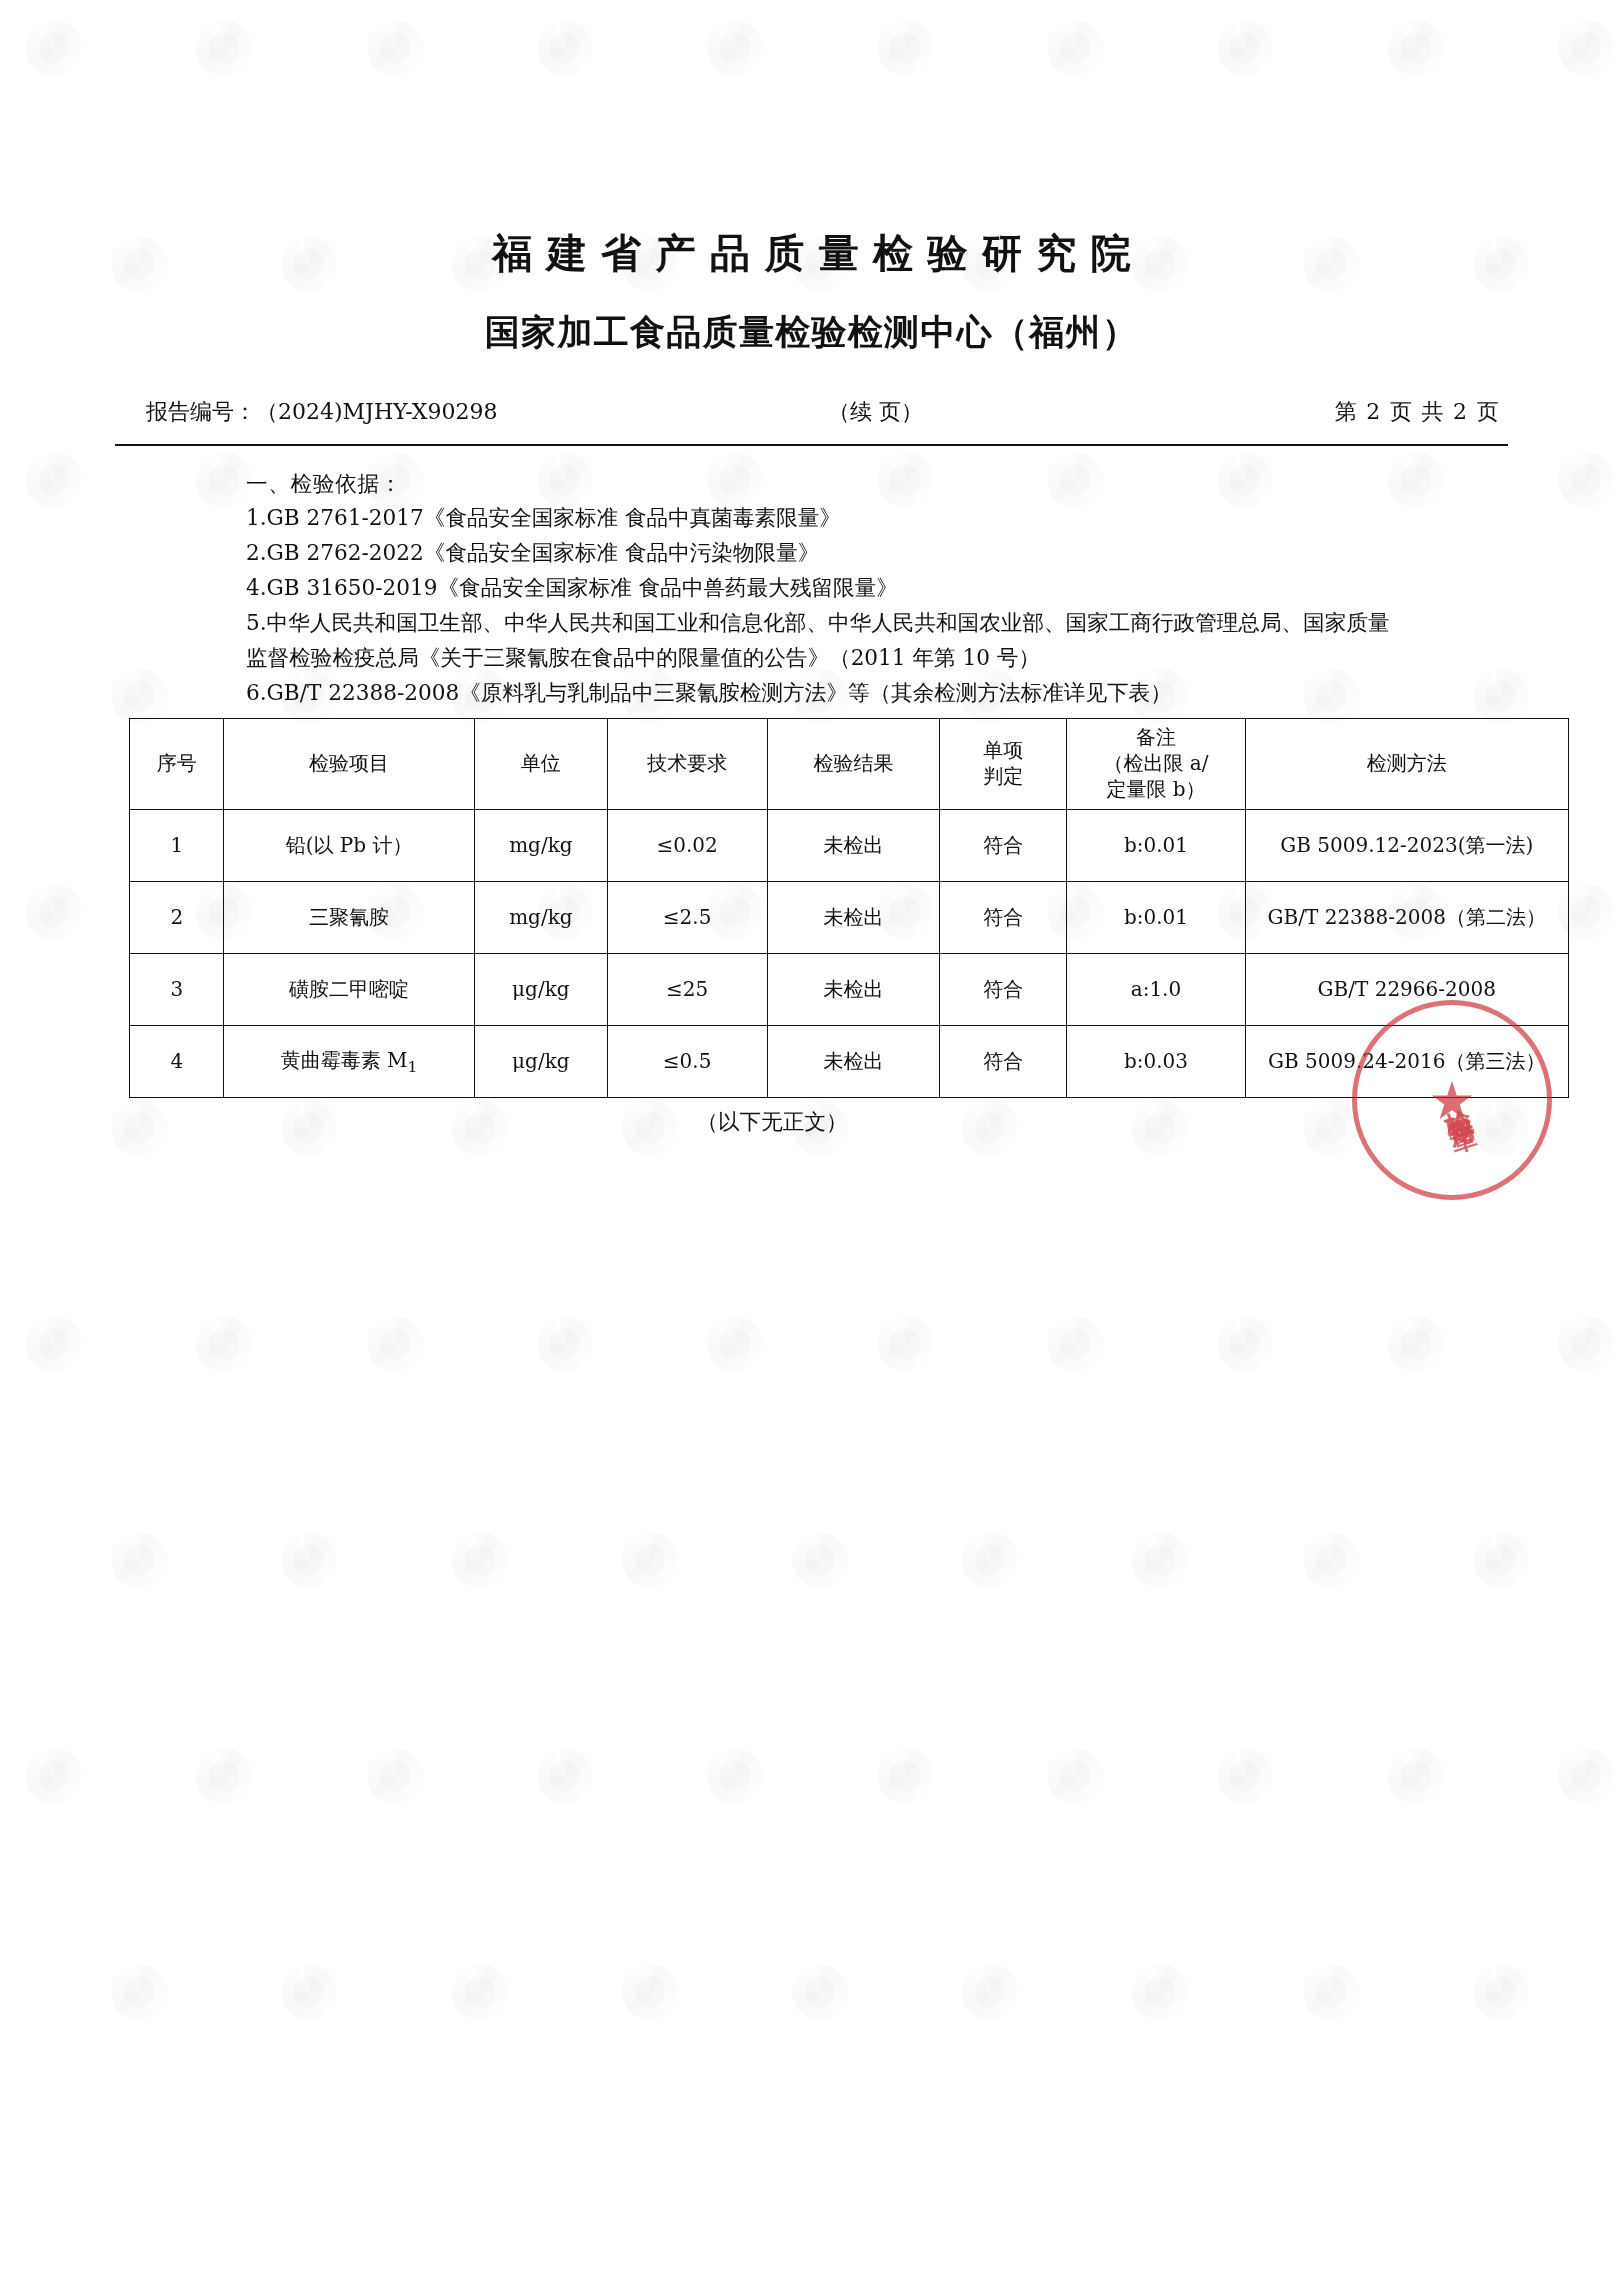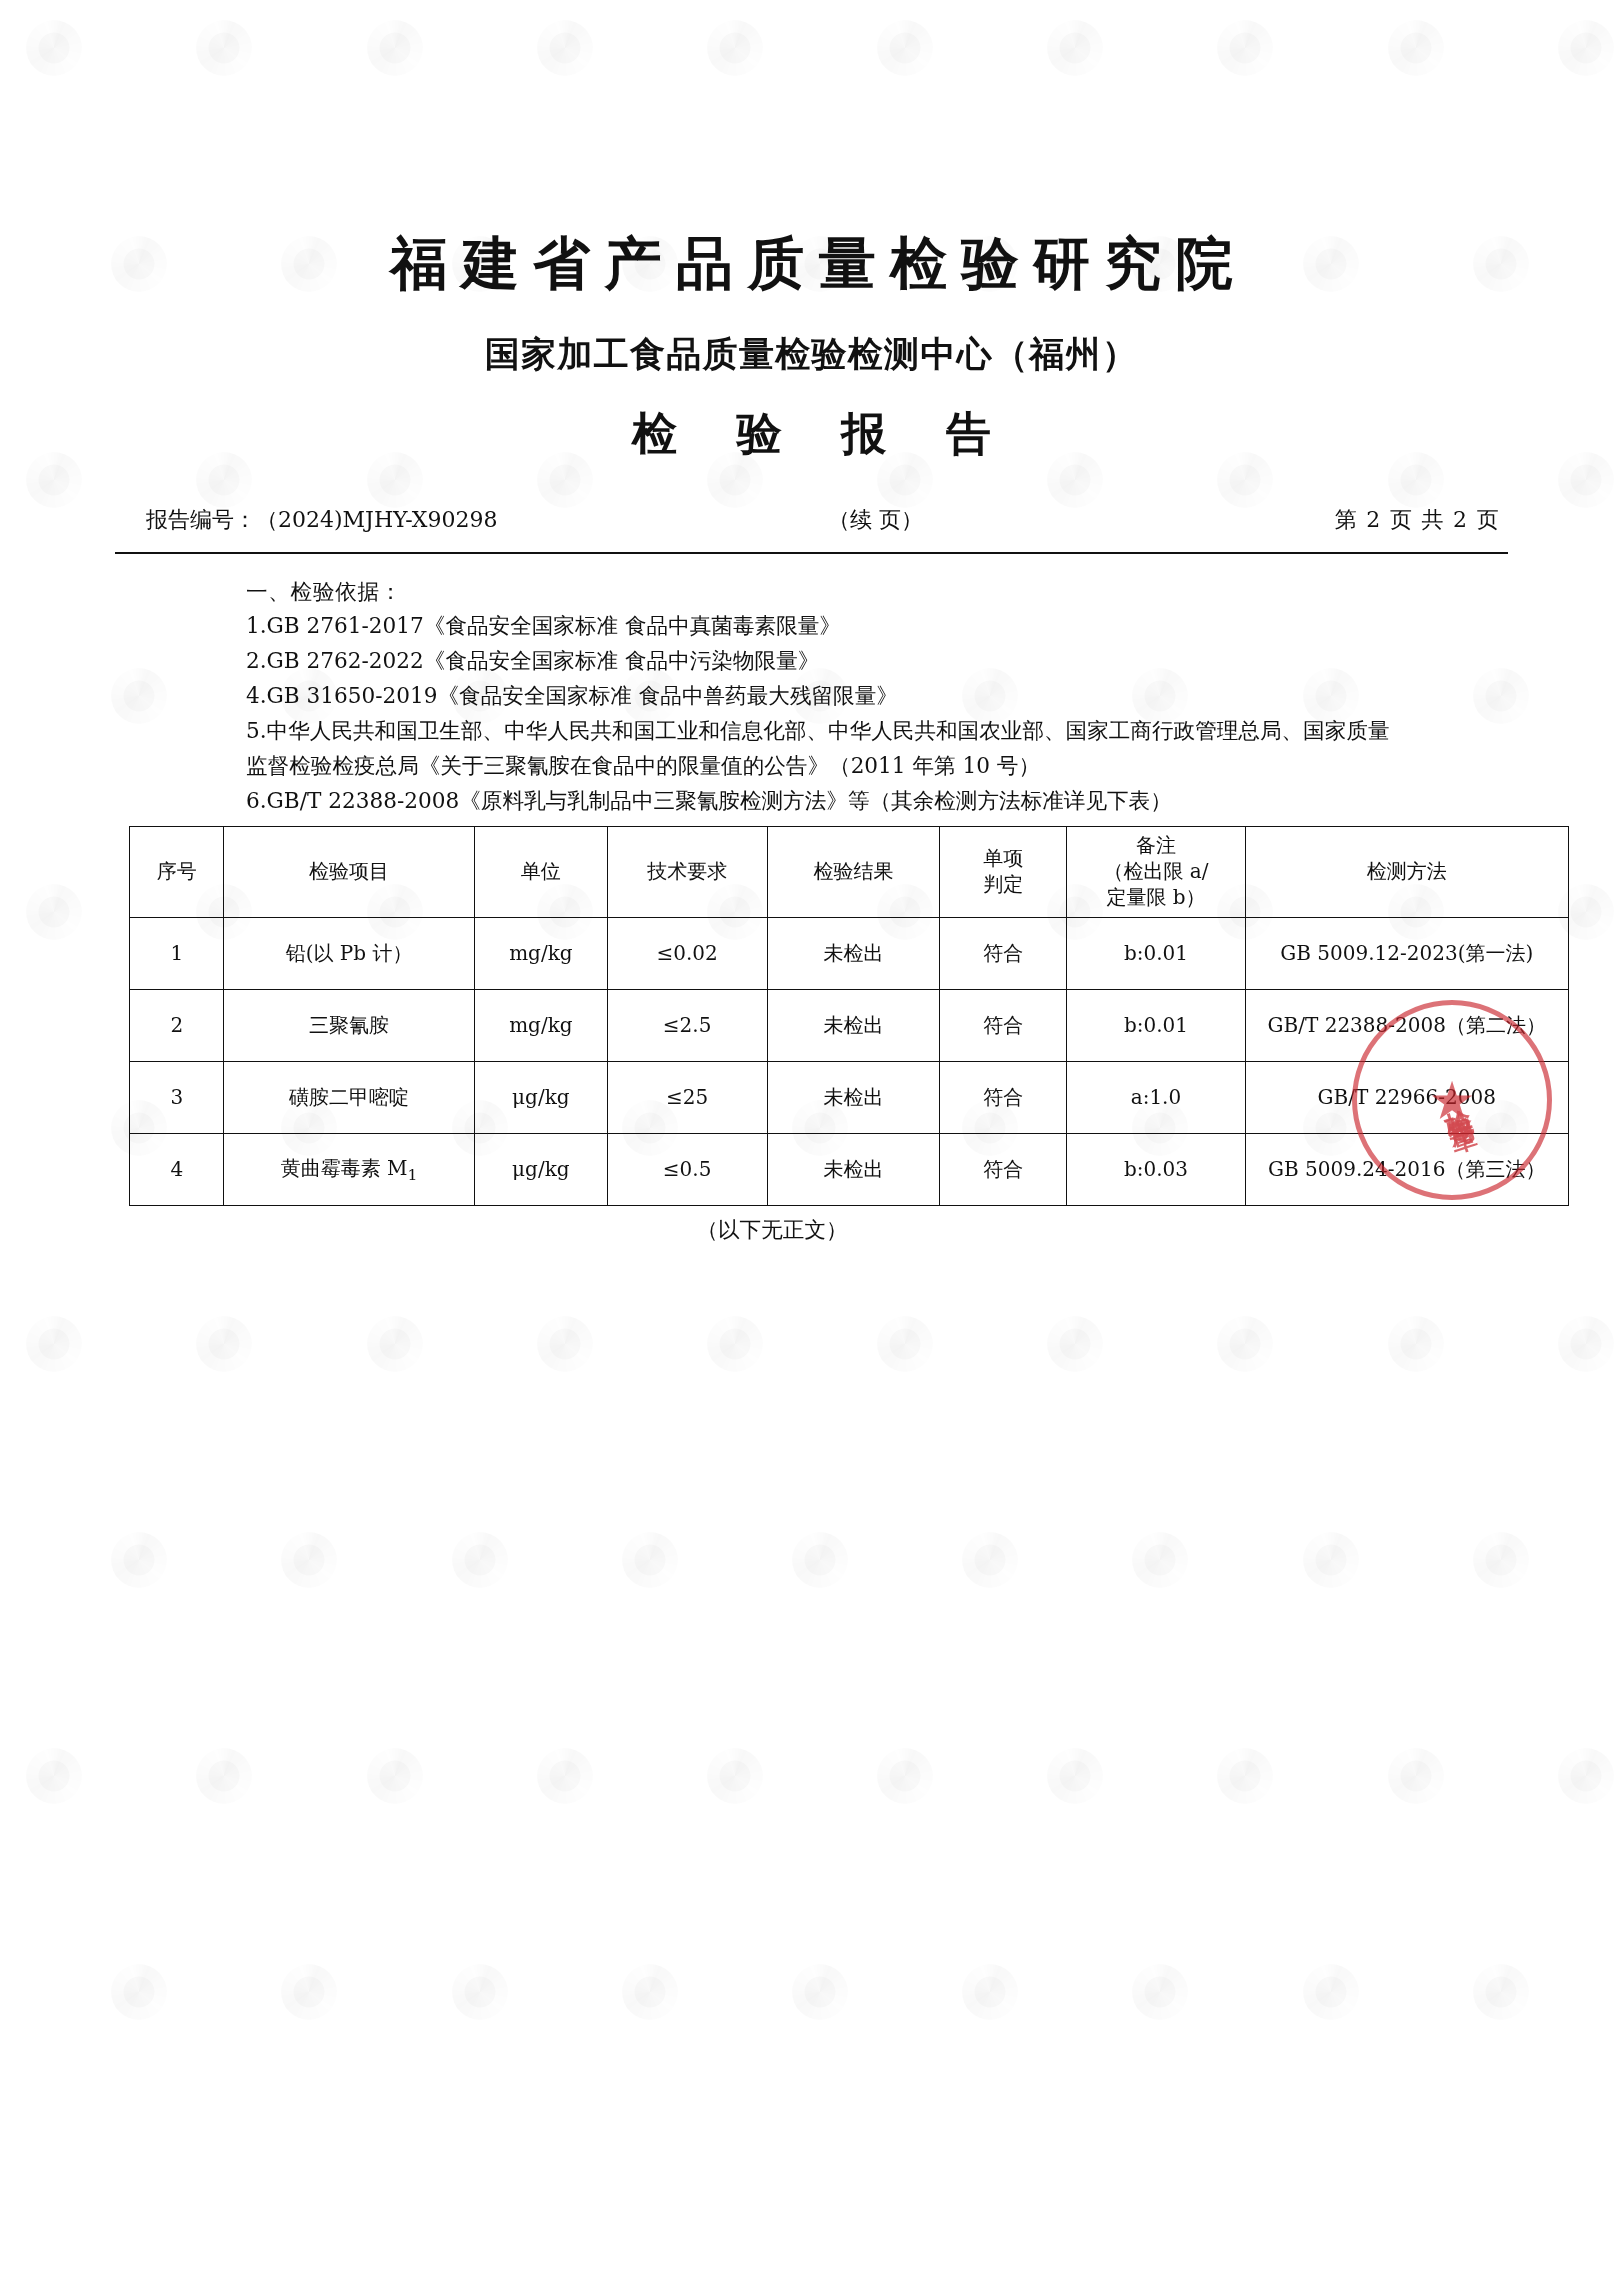--- a/index.html
+++ b/index.html
@@ -40,21 +40,21 @@
     z-index: 2;
     width: 1623px;
     height: 2295px;
     box-sizing: border-box;
     padding: 0 115px;
   }
 
   
   .org-title {
     text-align: center;
-    font-size: 57px;
+    font-size: 40px;
     letter-spacing: 14.4px;
     font-weight: 700;
     margin-top: 226px;
     text-indent: 14.4px;
     font-family: "DejaVu Serif", "Liberation Serif", serif;
   }
   .center-name {
     text-align: center;
     font-size: 35px;
     font-weight: 700;
@@ -300,21 +300,20 @@
     <div class="wm" style="left: 962px; top: 1964px;"></div>
     <div class="wm" style="left: 1132px; top: 1964px;"></div>
     <div class="wm" style="left: 1303px; top: 1964px;"></div>
     <div class="wm" style="left: 1473px; top: 1964px;"></div>
   </div>
 
 <div class="page">
 
   <div class="org-title">福建省产品质量检验研究院</div>
   <div class="center-name">国家加工食品质量检验检测中心（福州）</div>
-  <div class="report-word">检 验 报 告</div>
 
   <div class="meta-row">
     <span class="meta-no">
       <span>报告编号：</span><span>（2024)MJHY-X90298</span>
     </span>
     <span class="meta-cont">（续 页）</span>
     <span class="meta-page">第 2 页  共 2 页</span>
   </div>
 
   <div class="rule"></div>

